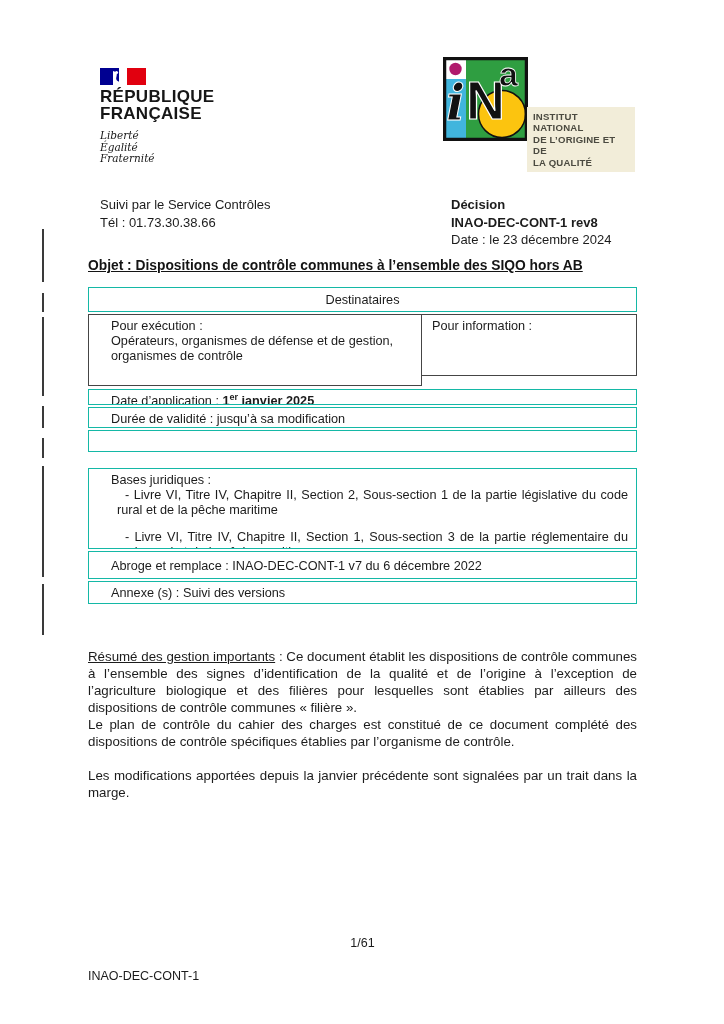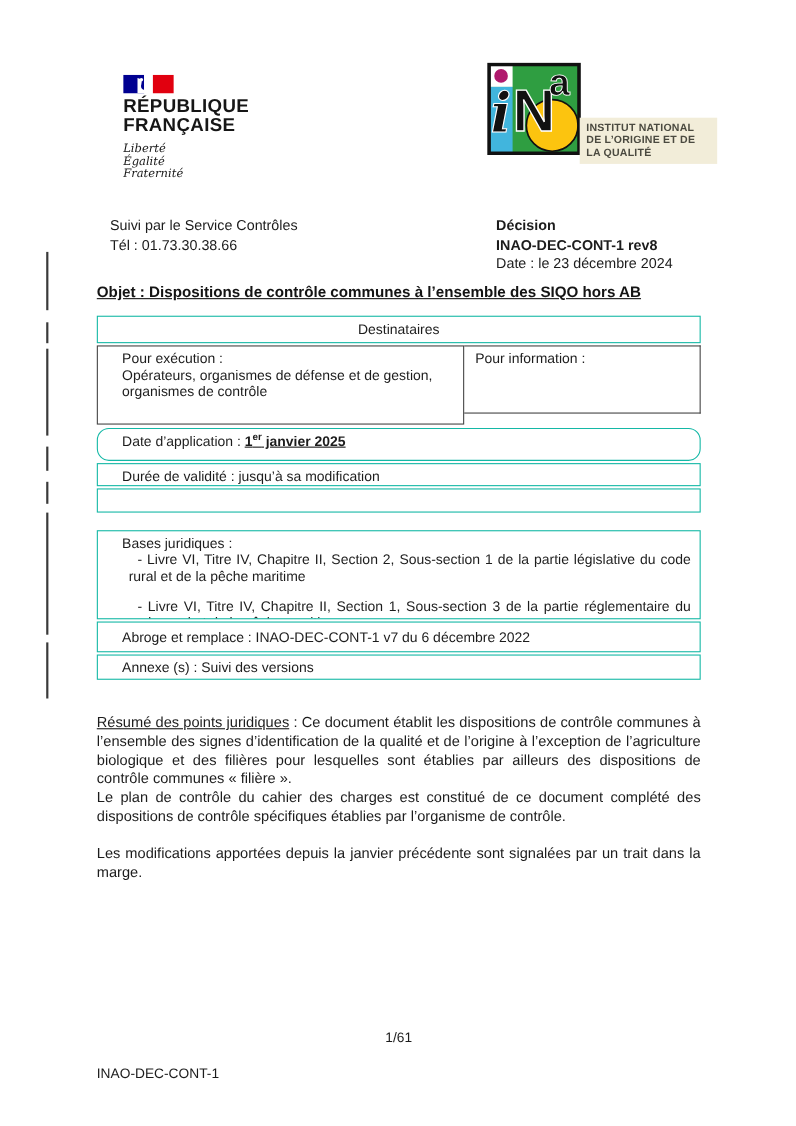--- a/index.html
+++ b/index.html
@@ -9,29 +9,29 @@
     width: 724px;
     height: 1024px;
     background: #ffffff;
     font-family: "Liberation Sans", sans-serif;
     color: #1c1c1c;
     overflow: hidden;
   }
   .abs { position: absolute; }
 
   
-  .rf-block { left: 112px; top: 68px; width: 180px; }
+  .rf-block { left: 100px; top: 68px; width: 180px; }
   .rf-flag { display: block; margin-bottom: 4px; }
   .rf-title { font-weight: bold; font-size: 17px; line-height: 16.5px; letter-spacing: 0.3px; color: #161616; }
   .rf-motto { margin-top: 8px; font-family: "DejaVu Serif", serif; font-style: italic; font-size: 10.5px; line-height: 11.5px; color: #161616; }
 
   
   .inao-svg { left: 443px; top: 57px; }
   .inao-caption {
-    left: 527px; top: 107px; width: 125px;
+    left: 527px; top: 107px; width: 108px;
     background: #f2edd9;
     color: #4b4a40;
     font-size: 9.6px; line-height: 11.4px;
     font-weight: bold;
     letter-spacing: 0.2px;
     padding: 4px 5px 4px 6px;
   }
 
   
   .contact { left: 100px; top: 196px; font-size: 13px; line-height: 17.5px; }
@@ -52,21 +52,21 @@
     border: 1px solid #14b8a6;
     width: 100%;
     padding: 4px 8px 0 22px;
     overflow: hidden;
   }
   .trow.center { text-align: center; padding-left: 8px; }
   .r1 { height: 25px; margin-bottom: 2px; padding-top: 5px; }
   .r2wrap { display: flex; align-items: flex-start; margin-bottom: 3px; }
   .r2left { width: 334px; height: 72px; border: 1px solid #454545; padding: 4px 8px 0 22px; }
   .r2right { width: 215px; height: 62px; border: 1px solid #454545; border-left: none; padding: 4px 8px 0 10px; }
-  .r3 { height: 30px; margin-bottom: 2px; border-radius: 11px; }
+  .r3 { height: 16px; margin-bottom: 2px; }
   .r4 { height: 21px; margin-bottom: 2px; }
   .r5 { height: 17px; margin-bottom: 16px; padding-top: 20px; }
   .r6 { height: 81px; margin-bottom: 2px; }
   .r7 { height: 28px; margin-bottom: 2px; padding-top: 7px; }
   .r8 { height: 23px; }
   .u { text-decoration: underline; }
   sup { font-size: 9px; vertical-align: super; line-height: 0; }
   .legal-item { padding-left: 6px; text-indent: 8px; text-align: justify; }
   .legal-item + .legal-item { margin-top: 13px; }
 
@@ -178,21 +178,21 @@
     <div class="trow r7">
       <span>Abroge et remplace : INAO-DEC-CONT-1 v7 du 6 décembre 2022</span>
     </div>
     <div class="trow r8">
       <span>Annexe (s) : Suivi des versions</span>
     </div>
   </div>
 
   <div class="abs body-text">
     <div class="p1">
-      <span class="u">Résumé des points juridiques</span><span> : </span><span>Ce document établit les dispositions de contrôle communes à l’ensemble des signes d’identification de la qualité et de l’origine à l’exception de l’agriculture biologique et des filières pour lesquelles sont établies par ailleurs des dispositions de contrôle communes « filière ».</span>
+      <span class="u">Résumé des gestion importants</span><span> : </span><span>Ce document établit les dispositions de contrôle communes à l’ensemble des signes d’identification de la qualité et de l’origine à l’exception de l’agriculture biologique et des filières pour lesquelles sont établies par ailleurs des dispositions de contrôle communes « filière ».</span>
     </div>
     <div class="p2">Le plan de contrôle du cahier des charges est constitué de ce document complété des dispositions de contrôle spécifiques établies par l’organisme de contrôle.</div>
     <div class="p3">Les modifications apportées depuis la janvier précédente sont signalées par un trait dans la marge.</div>
   </div>
 
   <div class="abs page-number">1/61</div>
   <div class="abs doc-id">INAO-DEC-CONT-1</div>
 
 </div>
 

